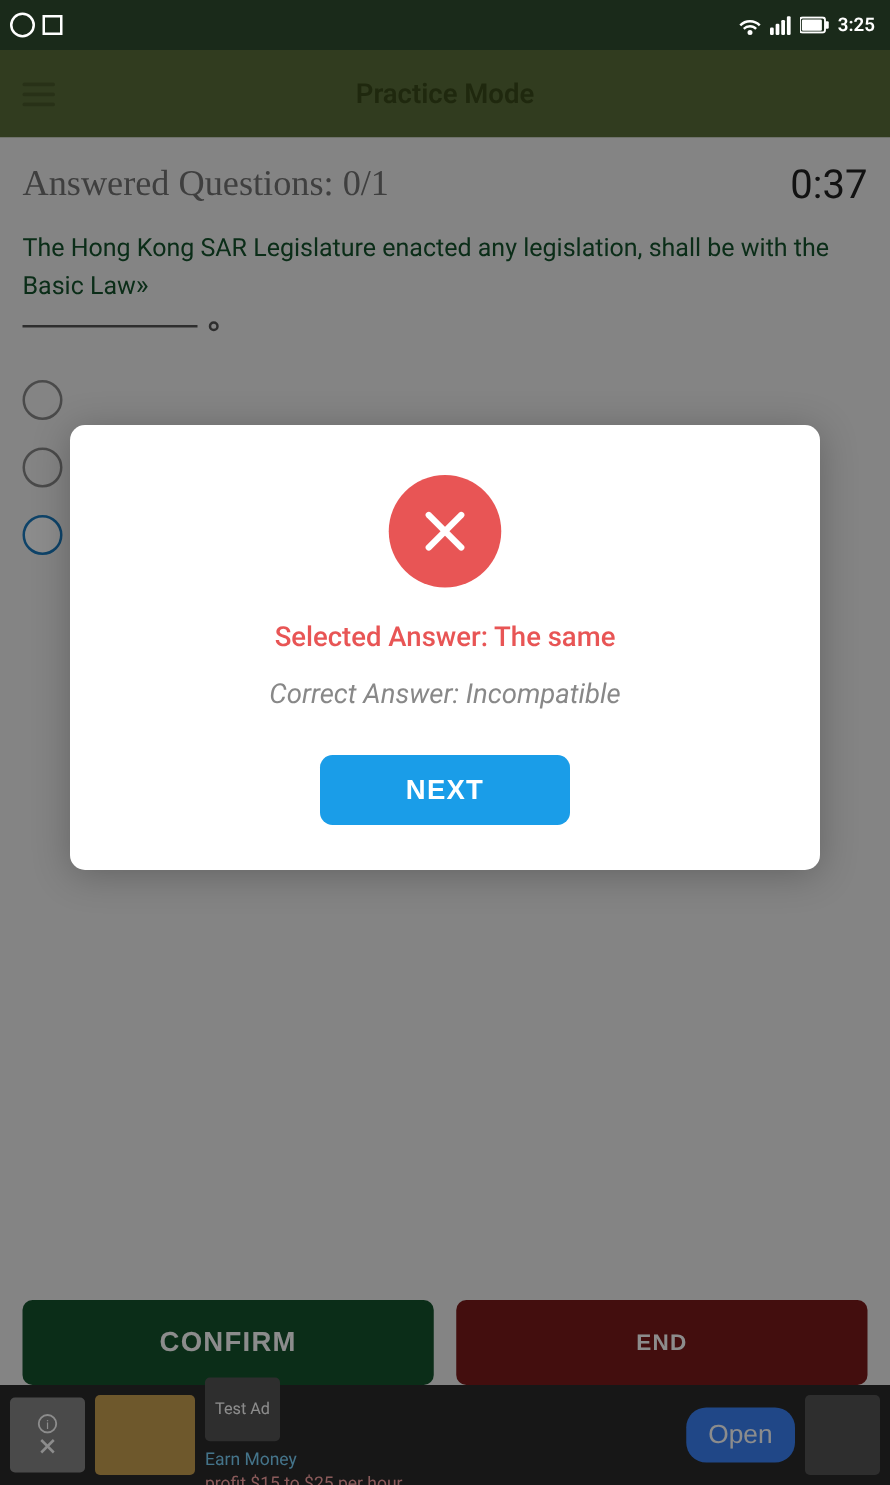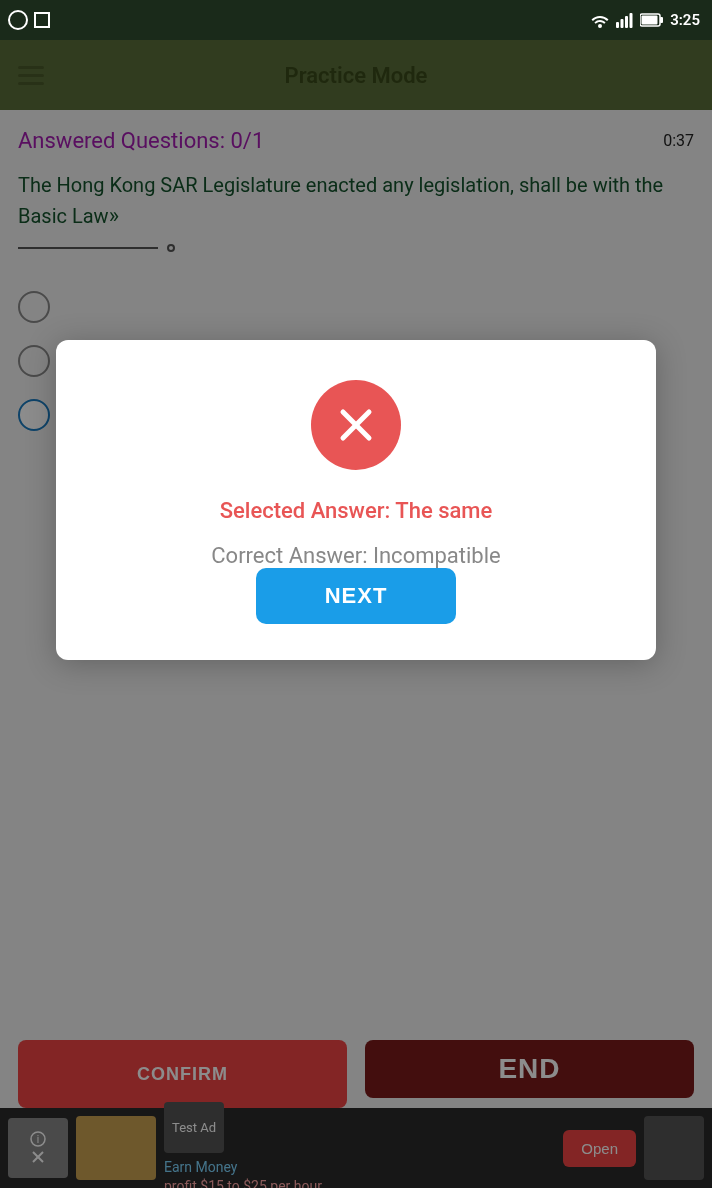--- a/index.html
+++ b/index.html
@@ -89,26 +89,27 @@
     }
 
     
     .header-row {
       display: flex;
       justify-content: space-between;
       align-items: center;
       margin-bottom: 18px;
     }
     .answered-label {
-      font-size: 22px;
-      color: #a21caf;
+      font-size: 29px;
+      color: #737373;
       font-weight: 400;
+      font-family: Liberation Serif, serif;
     }
     .timer-label {
-      font-size: 16px;
+      font-size: 32px;
       color: #222;
       font-weight: 400;
     }
 
     
     .question-text {
       font-size: 20px;
       color: #14532d;
       line-height: 1.45;
       margin-bottom: 8px;
@@ -164,37 +165,37 @@
       left: 0;
       width: 712px;
       display: flex;
       gap: 0;
       padding: 0 18px;
       gap: 18px;
     }
     .confirm-btn {
       flex: 1;
       height: 68px;
-      background: #ef4444;
+      background: #14532d;
       border: none;
       border-radius: 8px;
       color: white;
-      font-size: 18px;
+      font-size: 22px;
       font-weight: 700;
       letter-spacing: 1px;
       cursor: pointer;
     }
     .end-btn {
       flex: 1;
-      height: 58px;
+      height: 68px;
       background: #7a1a1a;
       border: none;
       border-radius: 8px;
       color: white;
-      font-size: 28px;
+      font-size: 18px;
       font-weight: 700;
       letter-spacing: 1px;
       cursor: pointer;
     }
 
     
     .ad-banner {
       position: absolute;
       bottom: 0;
       left: 0;
@@ -242,26 +243,26 @@
     .ad-title {
       font-size: 14px;
       color: #7dd3fc;
       font-weight: 400;
     }
     .ad-subtitle {
       font-size: 14px;
       color: #fca5a5;
     }
     .ad-open-btn {
-      background: #ef4444;
-      color: white;
-      font-size: 15px;
+      background: #3b82f6;
+      color: white;
+      font-size: 21px;
       padding: 10px 18px;
       border: none;
-      border-radius: 6px;
+      border-radius: 16px;
       cursor: pointer;
     }
     .ad-right-area {
       width: 60px;
       height: 64px;
       background: #555;
       border-radius: 4px;
     }
 
     
@@ -306,21 +307,23 @@
       font-size: 22px;
       color: #e85555;
       font-weight: 500;
       margin-bottom: 20px;
       text-align: center;
     }
     .modal-correct-text {
       font-size: 22px;
       color: #888;
       font-weight: 400;
+      margin-bottom: 36px;
       text-align: center;
+      font-style: italic;
     }
     .modal-next-btn {
       width: 200px;
       height: 56px;
       background: #1a9de8;
       border: none;
       border-radius: 10px;
       color: white;
       font-size: 22px;
       font-weight: 700;

